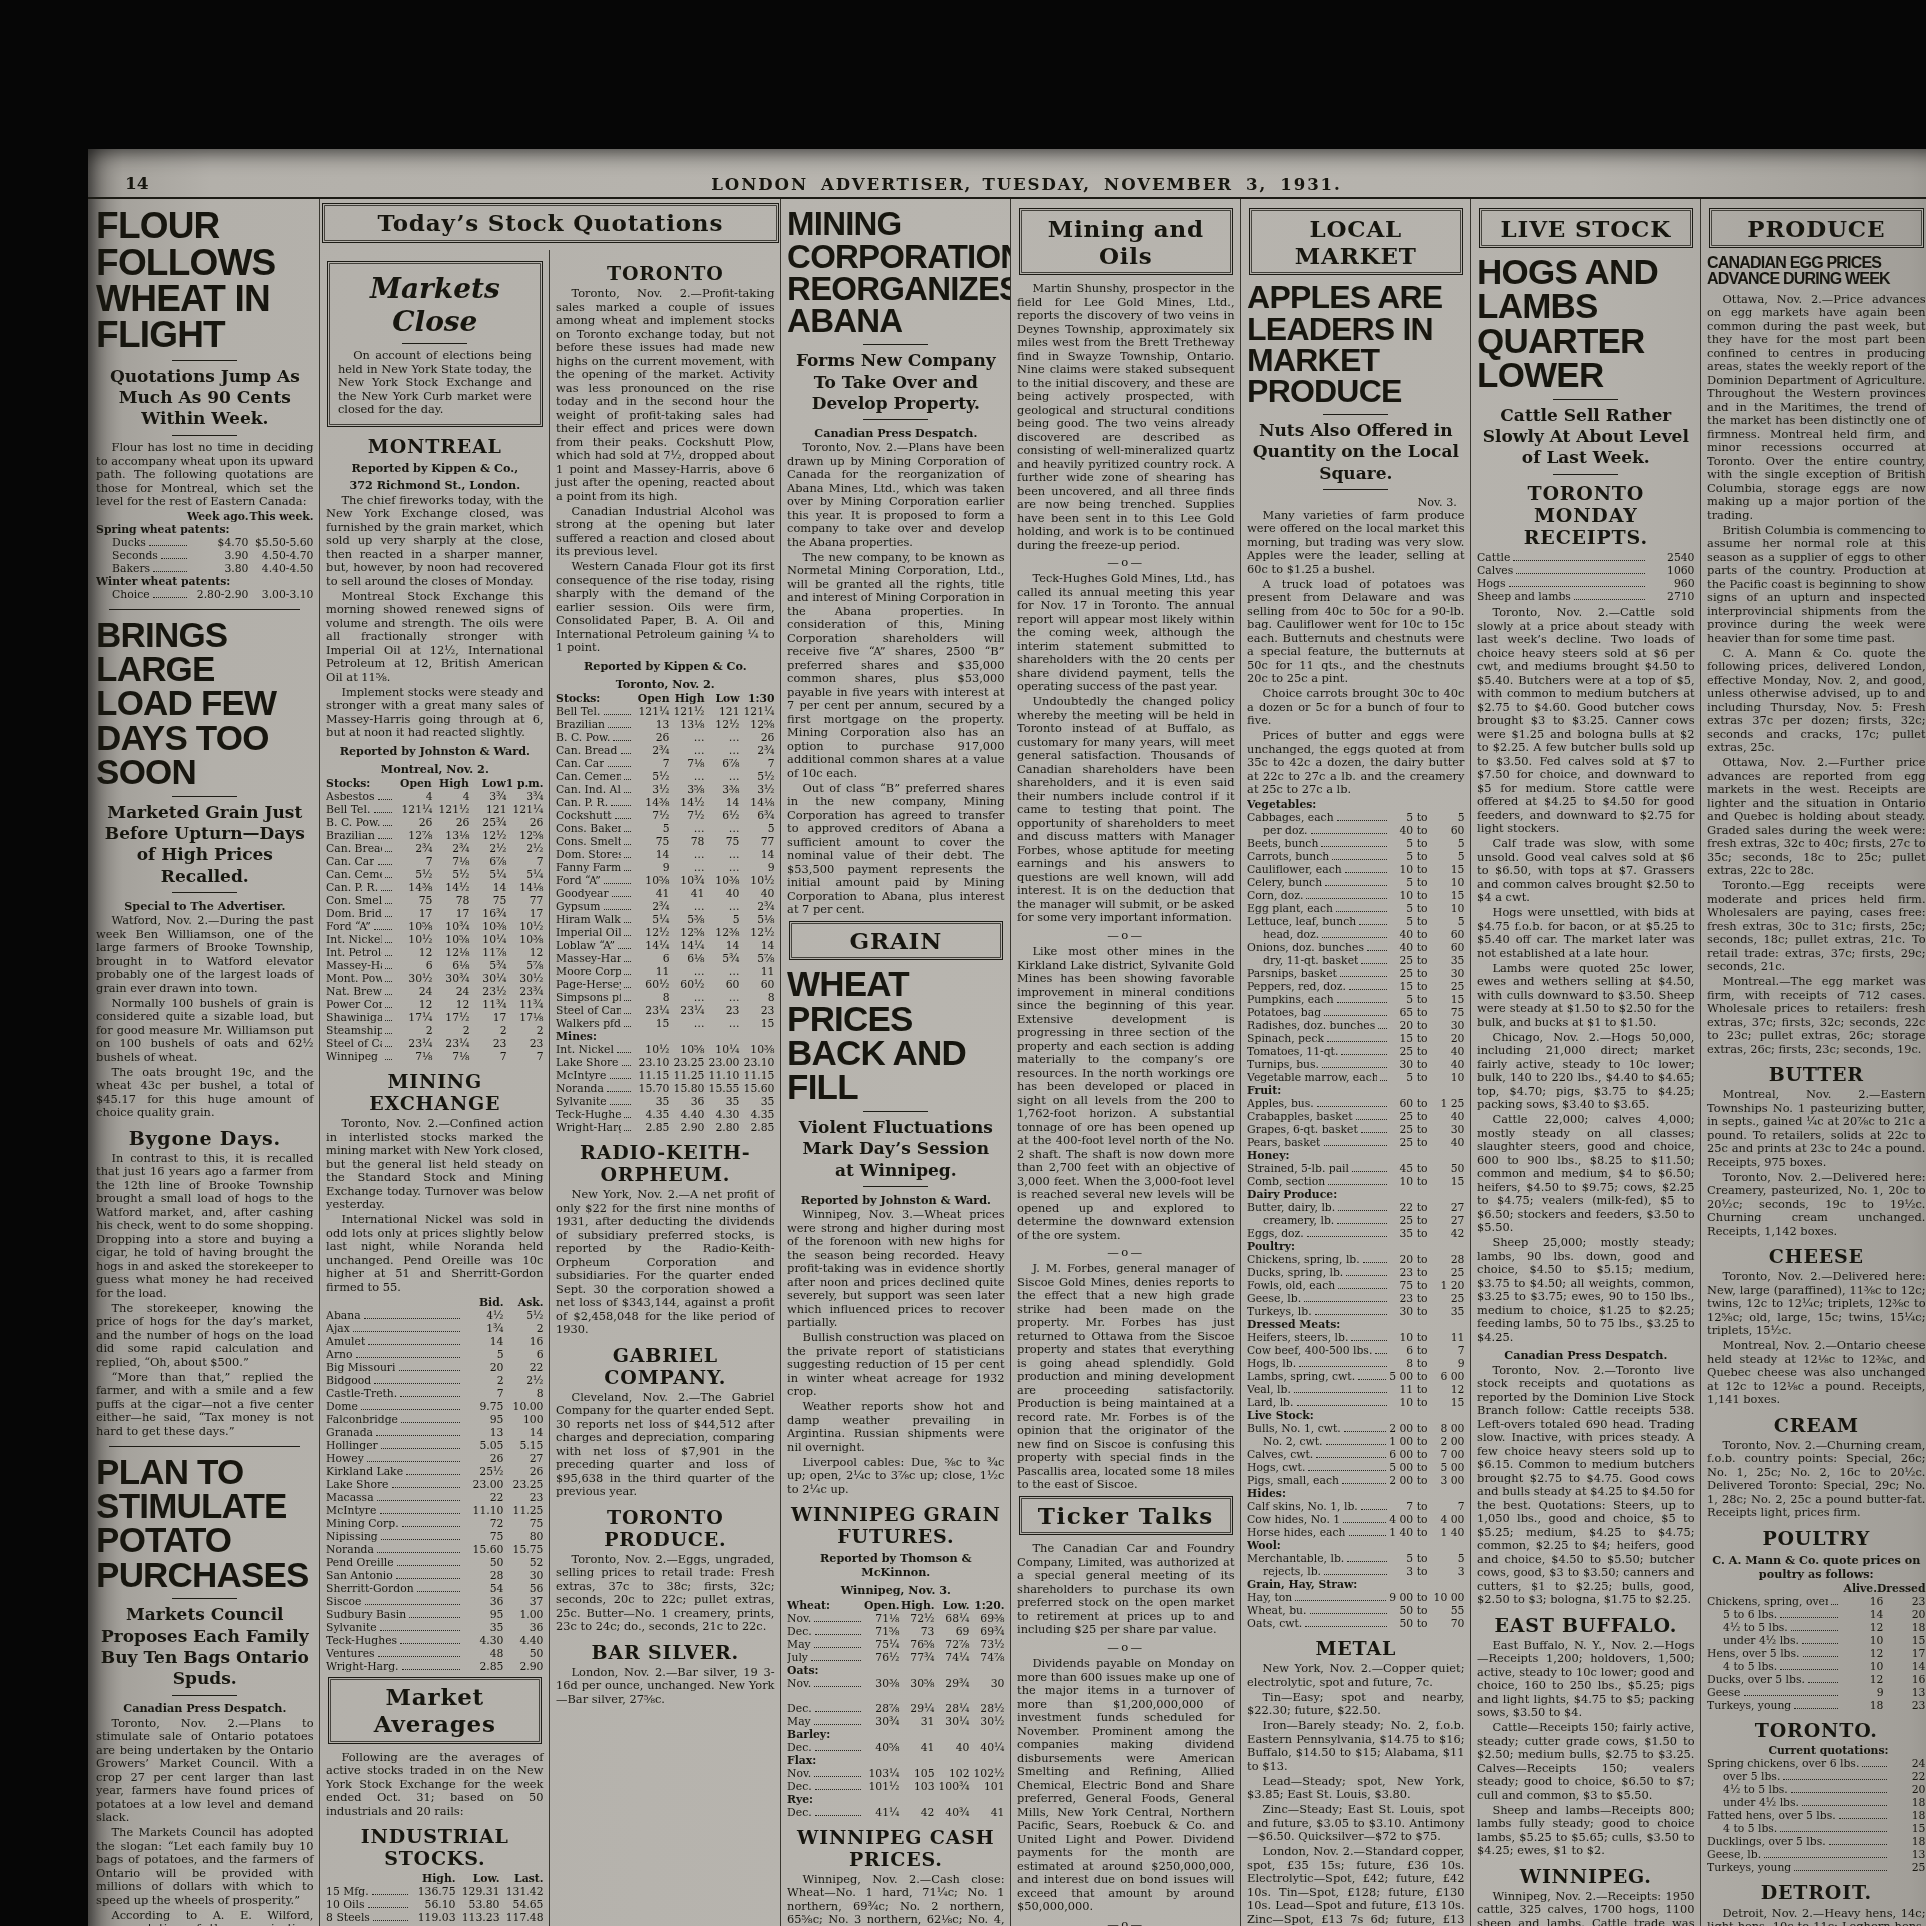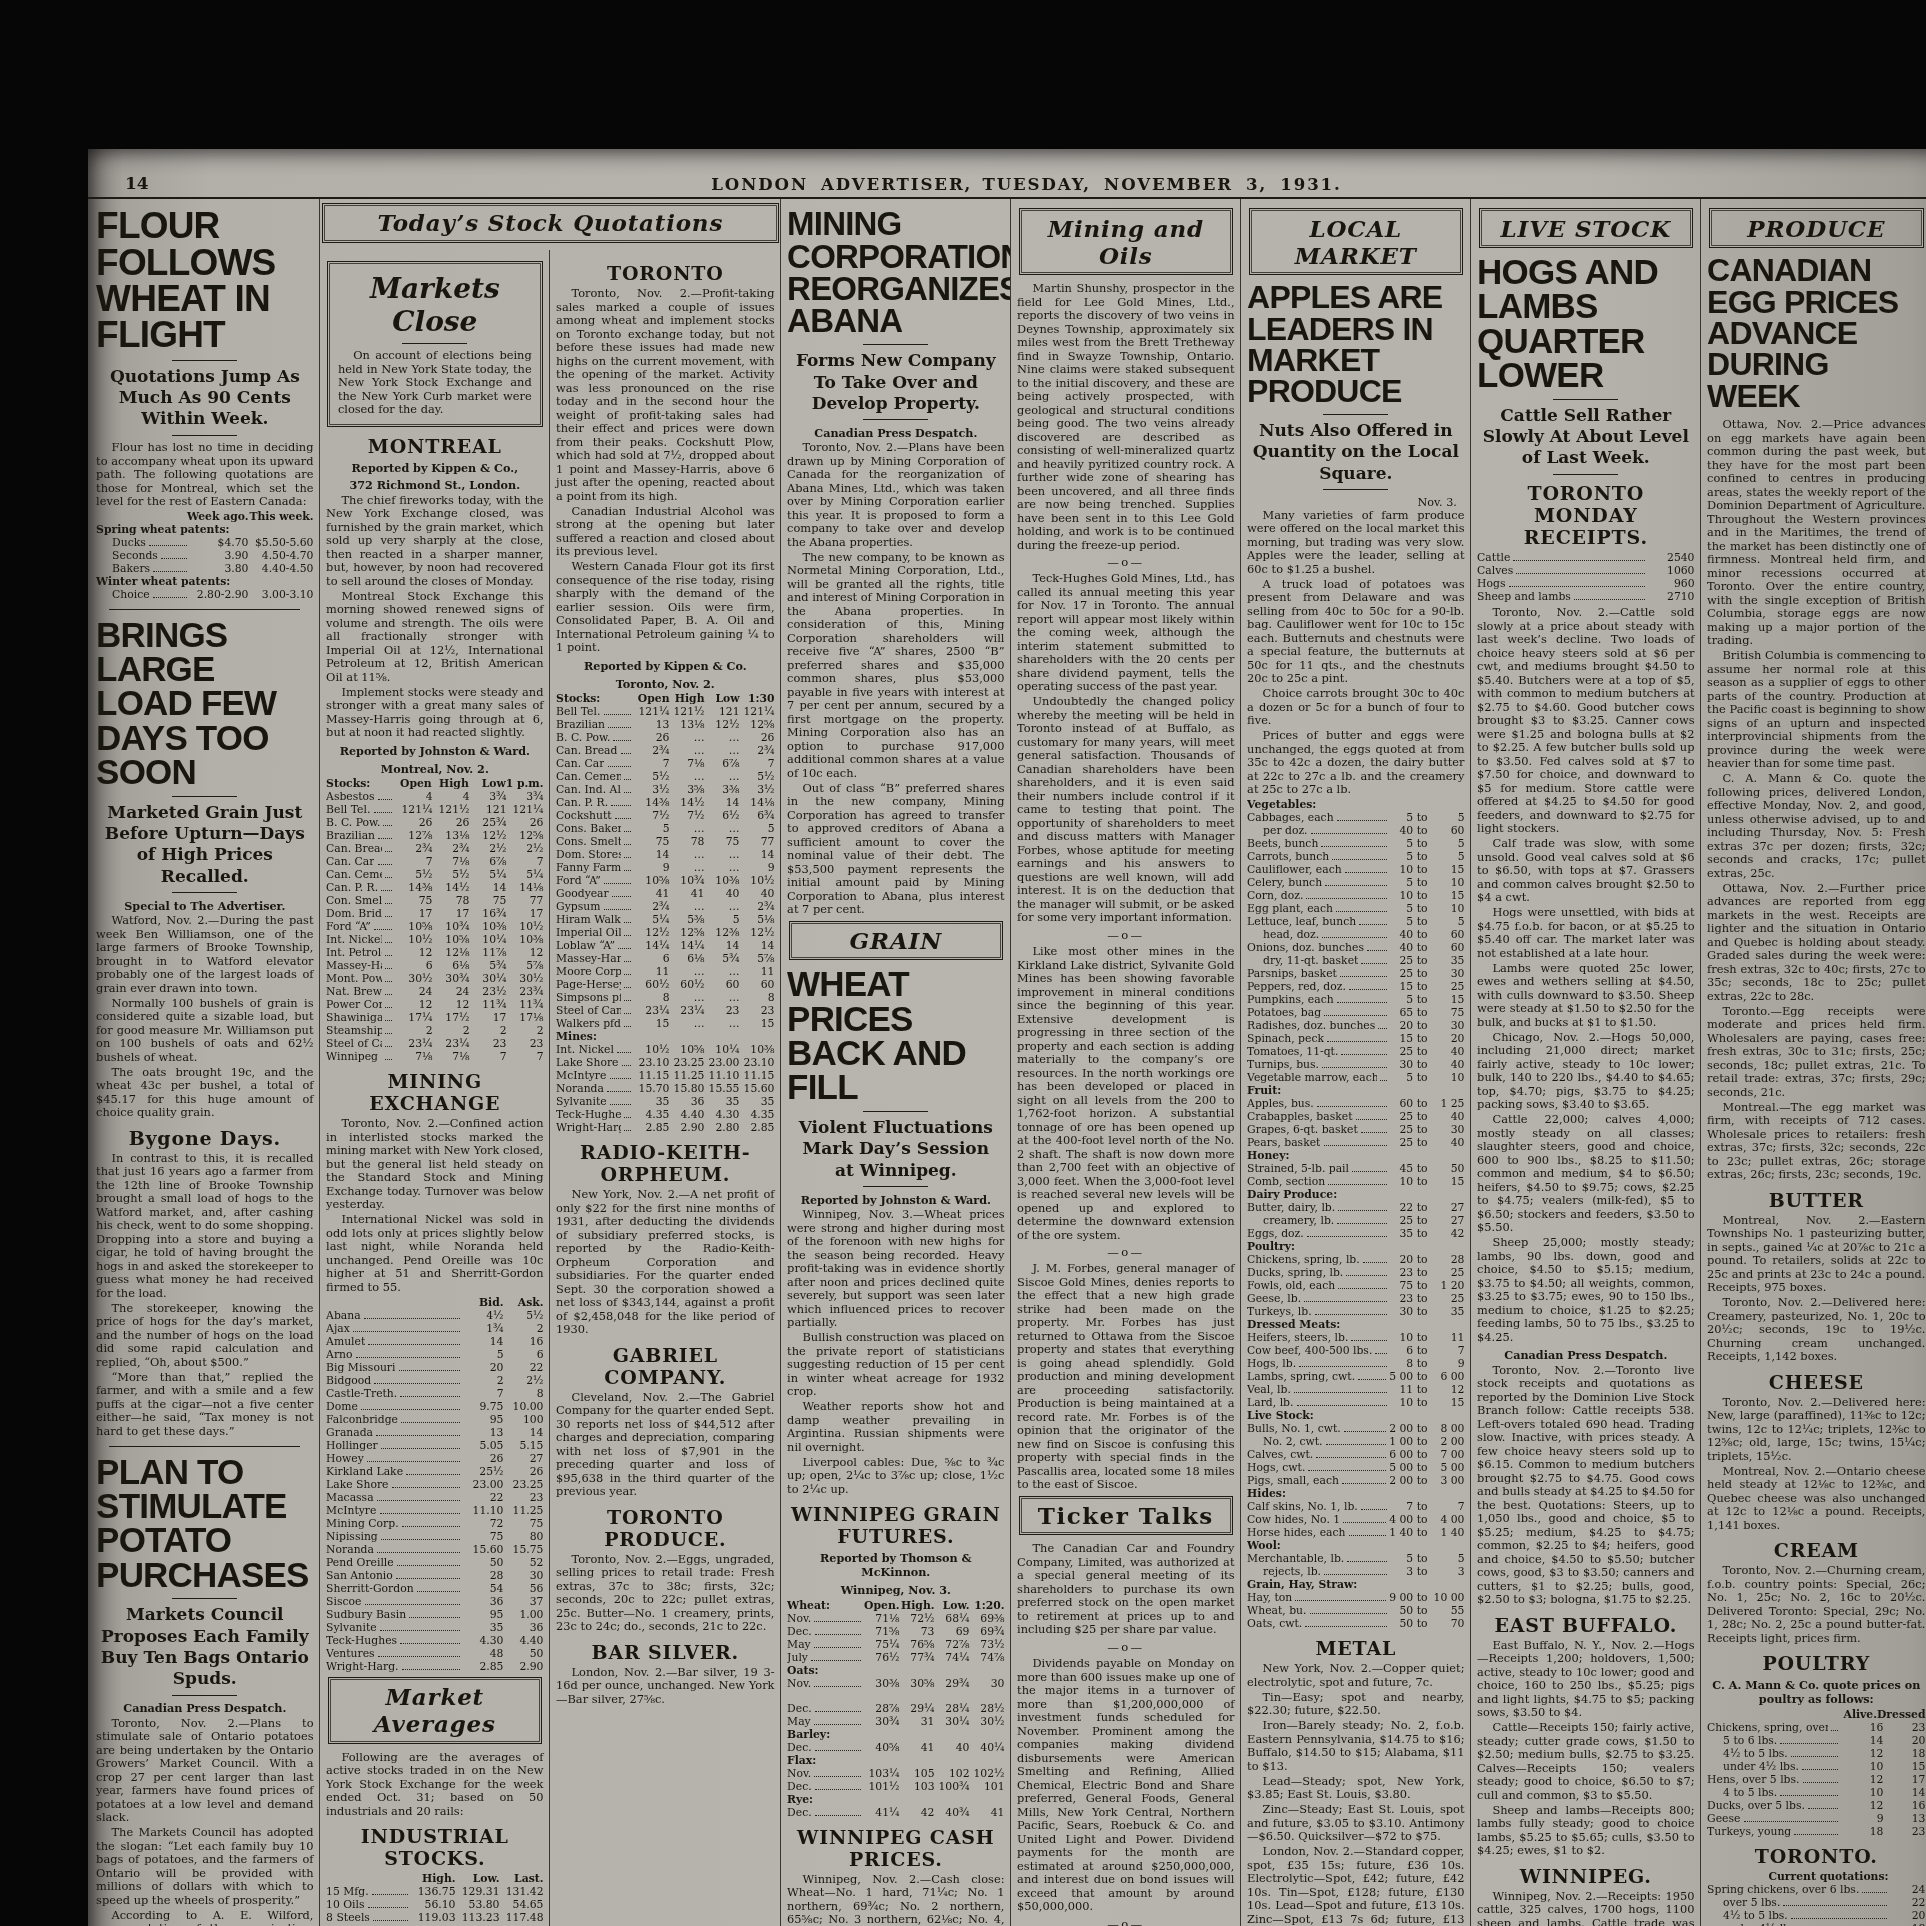--- a/index.html
+++ b/index.html
@@ -13,21 +13,21 @@
   .pagenum{position:absolute;left:37px;bottom:3.9px;font-size:17px;font-weight:bold;}
   .mh-title{font-size:16.6px;font-weight:bold;letter-spacing:1.9px;word-spacing:5.4px;}
   .cols{display:flex;height:2284px;overflow:hidden;padding:0 2.3px;}
   .col{width:230px;flex:0 0 auto;box-sizing:border-box;padding:5.4px 5.8px 0;border-right:0.8px solid #38362f;overflow:hidden;}
   .col:last-child{border-right:none;}
   .group{flex:0 0 auto;display:flex;flex-direction:column;border-right:0.8px solid #38362f;}
   .group .gcols{display:flex;flex:1;overflow:hidden;}
   .group .gcols .col:last-child{border-right:none;}
   .banner{border:1.5px solid #1c1b15;box-shadow:0 0 0 1.2px #b3b0aa inset,0 0 0 1.9px #1c1b15 inset;
           margin:3.9px 1.5px 7px;padding:5.4px 3.9px;text-align:center;}
-  .banner-inner{font-size:23px;font-weight:bold;font-style:italic;letter-spacing:0.8px;}
+  .banner-inner{font-size:23px;font-weight:bold;letter-spacing:0.8px;}
   .banner.upright .banner-inner{font-style:normal;letter-spacing:1.5px;}
   .headline{font-family:"Liberation Sans","DejaVu Sans",sans-serif;font-weight:700;font-size:35px;
             line-height:.98;letter-spacing:-0.8px;margin:3.9px 0 6.2px;}
   .shortrule{width:65px;border-top:1.5px solid #1c1b15;margin:5.4px auto;}
   .subhead{font-size:17px;line-height:1.25;font-weight:600;text-align:center;margin:1.5px 3.9px;}
   .byline{font-size:11.2px;font-weight:bold;text-align:center;margin:3.9px 0 1.5px;}
   .dateline{font-size:11.2px;text-align:right;margin:2.3px 7.7px 0 0;}
   .minihead{font-size:19px;font-weight:bold;text-align:center;letter-spacing:0.8px;margin:7px 0 3.1px;}
   p.body{font-size:11.4px;line-height:13.5px;text-align:justify;text-indent:15.4px;margin:0 0 1.5px;}
   .sep{text-align:center;font-size:11.6px;letter-spacing:2.3px;margin:3.1px 0;}
@@ -1431,21 +1431,21 @@
           <p class="body">East Buffalo, N. Y., Nov. 2.—Hogs—Receipts 1,200; holdovers, 1,500; active, steady to 10c lower; good and choice, 160 to 250 lbs., $5.25; pigs and light lights, $4.75 to $5; packing sows, $3.50 to $4.</p>
           <p class="body">Cattle—Receipts 150; fairly active, steady; cutter grade cows, $1.50 to $2.50; medium bulls, $2.75 to $3.25. Calves—Receipts 150; vealers steady; good to choice, $6.50 to $7; cull and common, $3 to $5.50.</p>
           <p class="body">Sheep and lambs—Receipts 800; lambs fully steady; good to choice lambs, $5.25 to $5.65; culls, $3.50 to $4.25; ewes, $1 to $2.</p>
           <div class="minihead">WINNIPEG.</div>
           <p class="body">Winnipeg, Nov. 2.—Receipts: 1950 cattle, 325 calves, 1700 hogs, 1100 sheep and lambs. Cattle trade was rather slow with prices barely steady. Choice steers sold up to $5.25, with bulk of sales $3.50 to $4.50. Butcher cows brought $1.75 to $2.75, and canners downward to $1. Calves were steady at $3.50 to $5.</p>
         </div>
         <div class="col">
           <div class="banner">
             <div class="banner-inner">PRODUCE</div>
           </div>
-          <div class="headline" style="font-size: 32px;">CANADIAN EGG PRICES ADVANCE DURING WEEK</div>
+          <div class="headline" style="font-size: 16px;">CANADIAN EGG PRICES ADVANCE DURING WEEK</div>
           <p class="body">Ottawa, Nov. 2.—Price advances on egg markets have again been common during the past week, but they have for the most part been confined to centres in producing areas, states the weekly report of the Dominion Department of Agriculture. Throughout the Western provinces and in the Maritimes, the trend of the market has been distinctly one of firmness. Montreal held firm, and minor recessions occurred at Toronto. Over the entire country, with the single exception of British Columbia, storage eggs are now making up a major portion of the trading.</p>
           <p class="body">British Columbia is commencing to assume her normal role at this season as a supplier of eggs to other parts of the country. Production at the Pacific coast is beginning to show signs of an upturn and inspected interprovincial shipments from the province during the week were heavier than for some time past.</p>
           <p class="body">C. A. Mann &amp; Co. quote the following prices, delivered London, effective Monday, Nov. 2, and good, unless otherwise advised, up to and including Thursday, Nov. 5: Fresh extras 37c per dozen; firsts, 32c; seconds and cracks, 17c; pullet extras, 25c.</p>
           <p class="body">Ottawa, Nov. 2.—Further price advances are reported from egg markets in the west. Receipts are lighter and the situation in Ontario and Quebec is holding about steady. Graded sales during the week were: fresh extras, 32c to 40c; firsts, 27c to 35c; seconds, 18c to 25c; pullet extras, 22c to 28c.</p>
           <p class="body">Toronto.—Egg receipts were moderate and prices held firm. Wholesalers are paying, cases free: fresh extras, 30c to 31c; firsts, 25c; seconds, 18c; pullet extras, 21c. To retail trade: extras, 37c; firsts, 29c; seconds, 21c.</p>
           <p class="body">Montreal.—The egg market was firm, with receipts of 712 cases. Wholesale prices to retailers: fresh extras, 37c; firsts, 32c; seconds, 22c to 23c; pullet extras, 26c; storage extras, 26c; firsts, 23c; seconds, 19c.</p>
           <div class="minihead">BUTTER</div>
           <p class="body">Montreal, Nov. 2.—Eastern Townships No. 1 pasteurizing butter, in septs., gained ¼c at 20⅞c to 21c a pound. To retailers, solids at 22c to 25c and prints at 23c to 24c a pound. Receipts, 975 boxes.</p>
           <p class="body">Toronto, Nov. 2.—Delivered here: Creamery, pasteurized, No. 1, 20c to 20½c; seconds, 19c to 19½c. Churning cream unchanged. Receipts, 1,142 boxes.</p>
           <div class="minihead">CHEESE</div>

